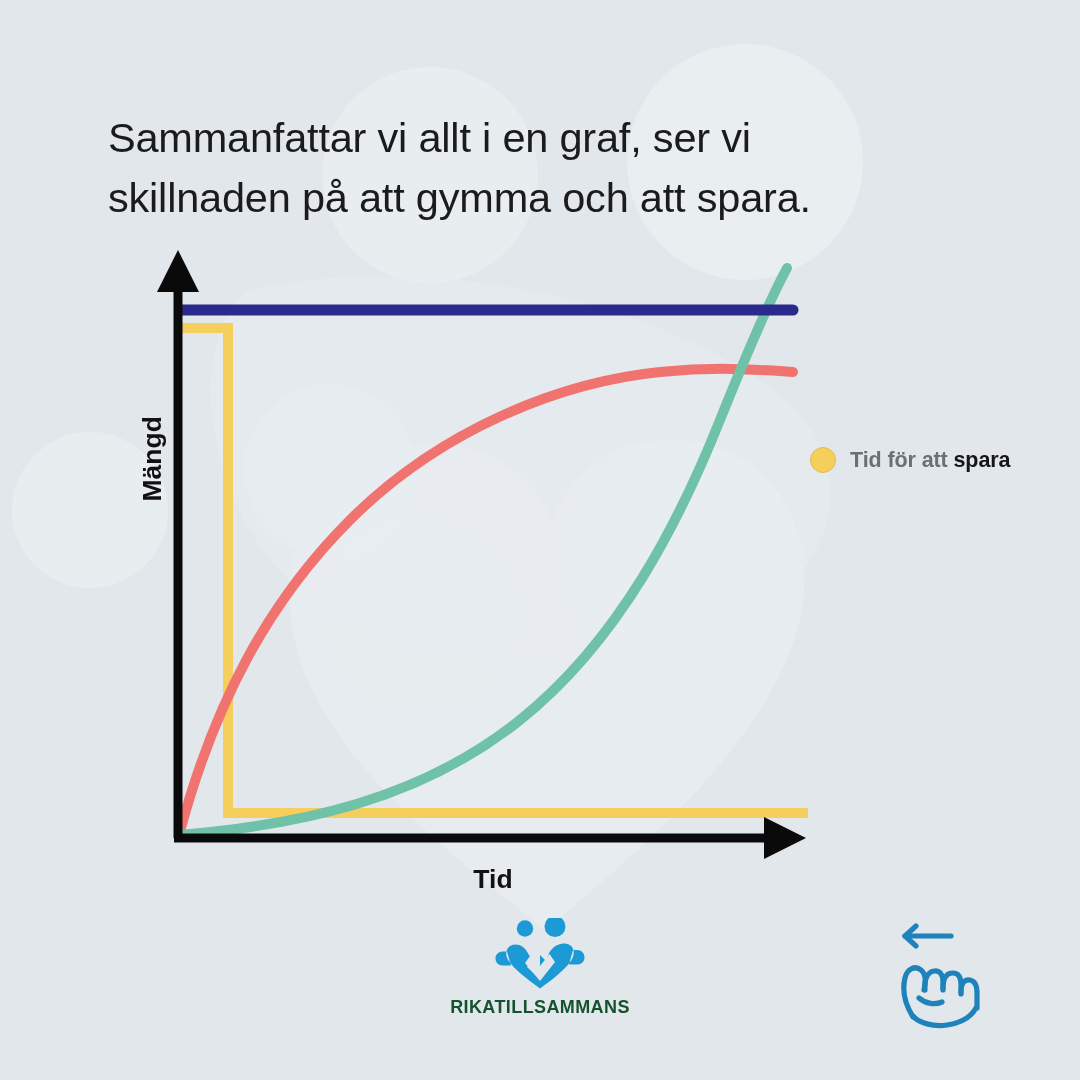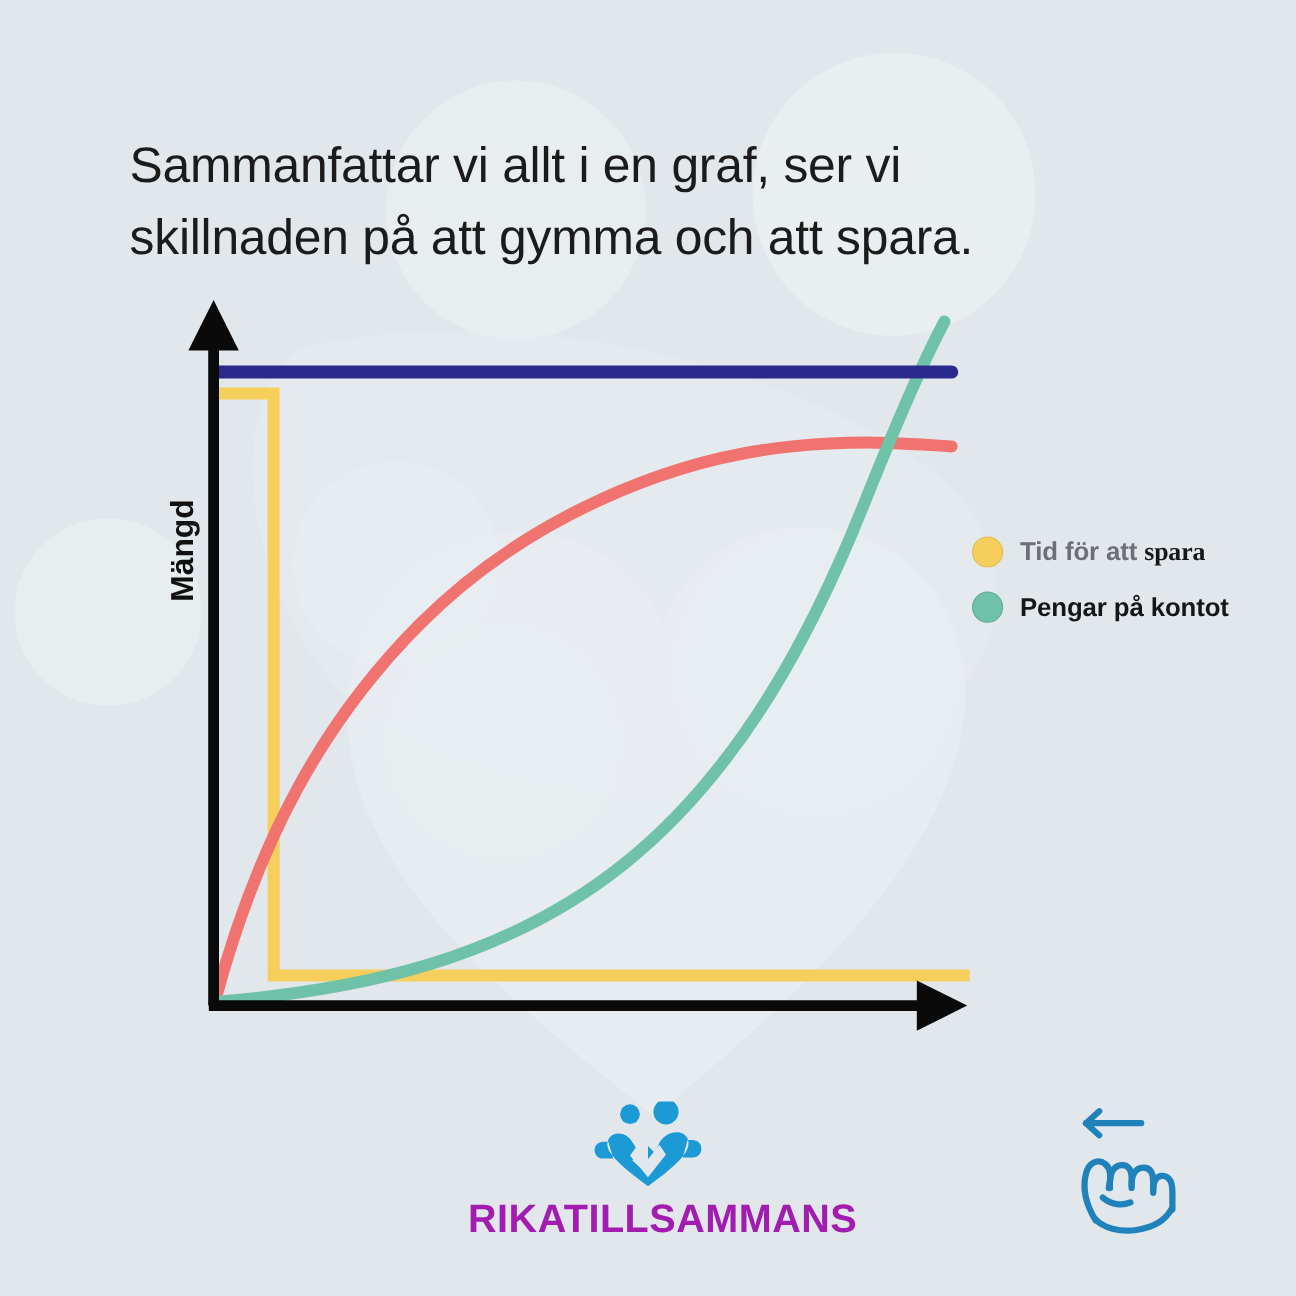--- a/index.html
+++ b/index.html
@@ -75,35 +75,35 @@
     margin-right: 14px;
   }
   .legend-text {
     font-size: 21.5px;
     font-weight: 700;
     color: #161616;
     white-space: nowrap;
     letter-spacing: -0.1px;
   }
   .legend-text.muted { color: #6c6f73; }
-  .legend-text.muted b { color: #161616; font-weight: 700; font-family: Liberation Serif, serif; }
+  .legend-text.muted b { color: #161616; font-weight: 700; }
 
   
   #brand {
     position: absolute;
     left: 390px; top: 918px;
     width: 300px;
     text-align: center;
   }
   #brand-mark { display: block; margin: 0 auto; }
   #brand-name {
     margin-top: 5px;
-    font-size: 33px;
-    font-weight: 700;
-    color: #a21caf;
+    font-size: 18px;
+    font-weight: 700;
+    color: #14532d;
     letter-spacing: 0.4px;
   }
 
   
   #swipe-hint {
     position: absolute;
     left: 885px; top: 912px;
     width: 120px; height: 120px;
   }
 </style>
@@ -159,32 +159,29 @@
       <path d="M 181 310 L 793 310" fill="none" stroke="#2a2a8c" stroke-width="11" stroke-linecap="round"></path>
 
       <line x1="178" y1="838" x2="178" y2="268" stroke="#0a0a0a" stroke-width="9"></line>
       <polygon fill="#0a0a0a" points="178,250 199,292 157,292"></polygon>
       <line x1="174" y1="838" x2="786" y2="838" stroke="#0a0a0a" stroke-width="9"></line>
       <polygon fill="#0a0a0a" points="806,838 764,859 764,817"></polygon>
     </svg>
   </div>
 
   <div id="y-axis-label">Mängd</div>
+  <div id="x-axis-label">Tid</div>
 
   <div id="legend">
 
     <div class="legend-row">
       <span class="legend-dot" style="background:#f6ce5b;border:1px solid #e2bd4d;"></span>
       <span class="legend-text muted"><span>Tid för att </span><b>spara</b></span>
     </div>
 
-    <div class="legend-row">
-      <span class="legend-dot" style="background:#6fc2a8;border:1px solid #5fae96;"></span>
-      <span class="legend-text">Pengar på kontot</span>
-    </div>
 
 
 
   </div>
 
   <div id="brand">
     <svg id="brand-mark" width="92" height="74" viewBox="0 0 92 74" xmlns="http://www.w3.org/2000/svg">
       <g fill="#1c9ad6">
 
         <circle cx="31" cy="10.5" r="8.2"></circle>

